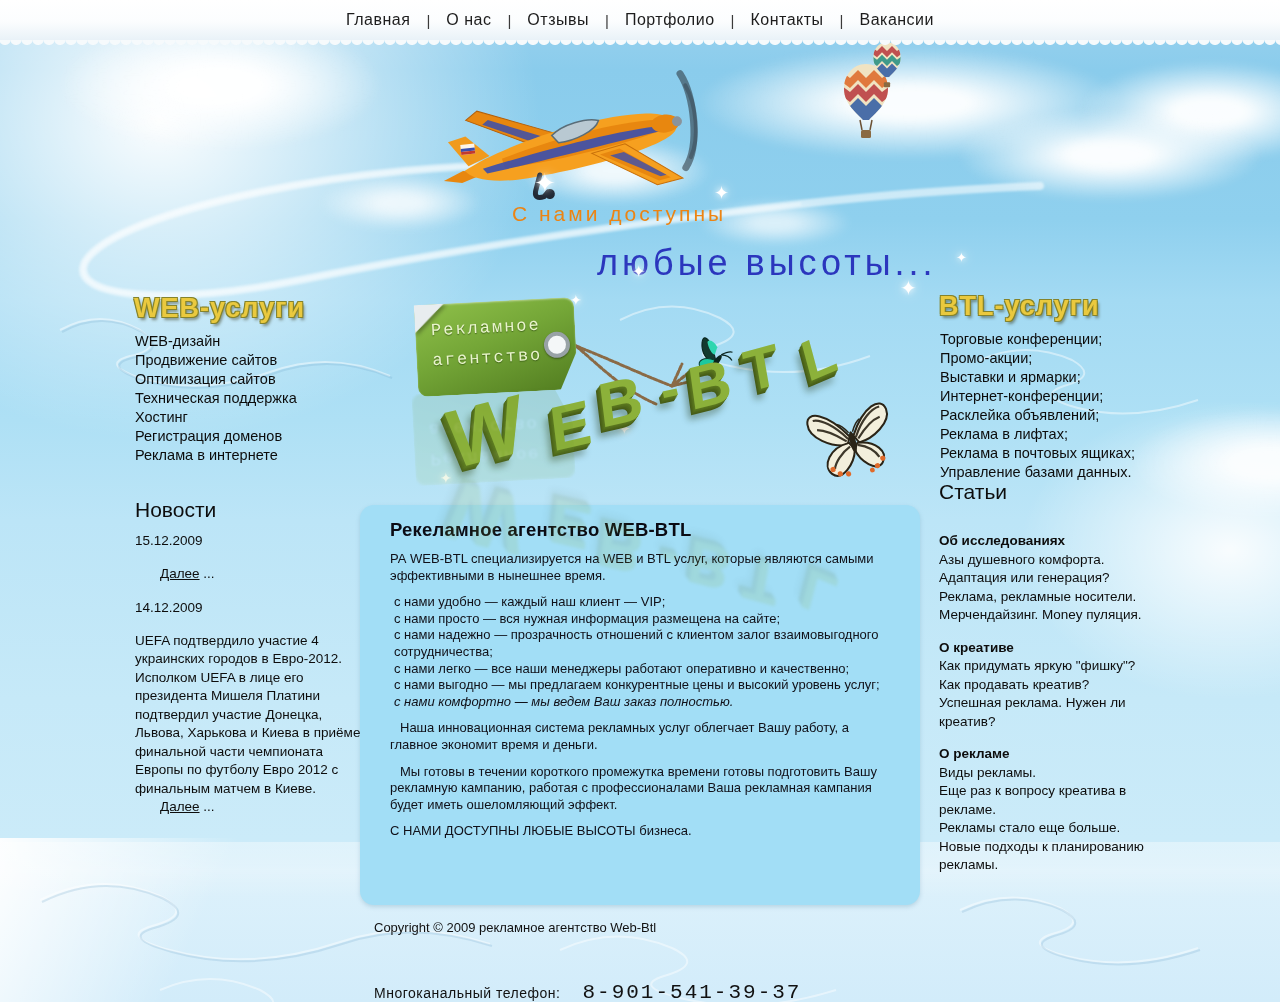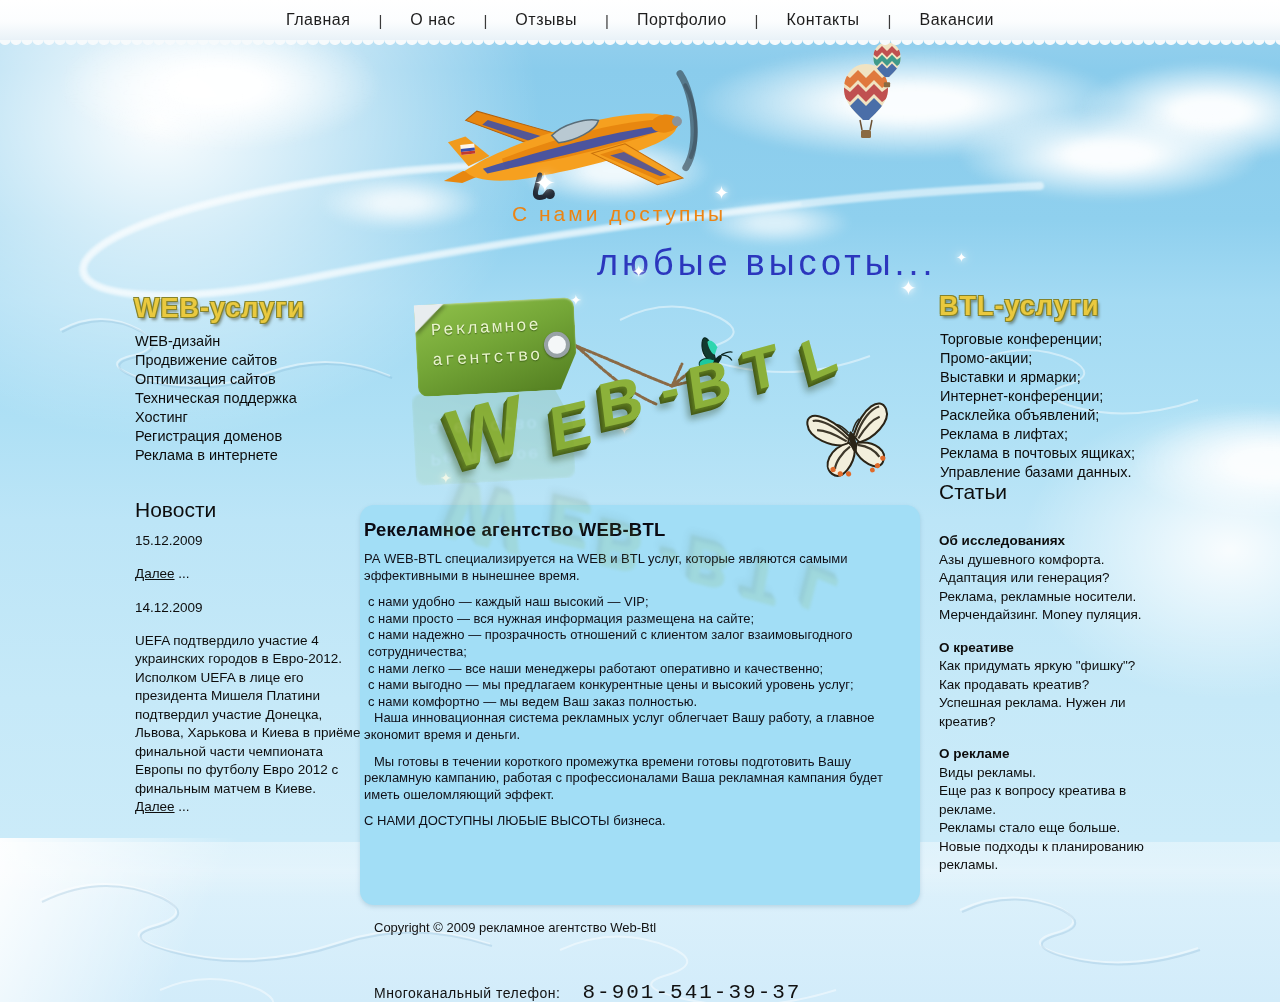--- a/index.html
+++ b/index.html
@@ -30,21 +30,21 @@
   .c5{left:320px;top:176px;width:160px;height:54px;opacity:.8;}
   .c6{left:700px;top:200px;width:150px;height:46px;opacity:.7;}
   .c7{left:1130px;top:408px;width:280px;height:110px;opacity:.95;}
   .c8{left:60px;top:20px;width:320px;height:130px;}
   svg.deco{position:absolute;pointer-events:none;}
   .sparkle{position:absolute;color:#fff;pointer-events:none;
     text-shadow:0 0 6px #fff,0 0 14px rgba(255,255,255,.9);}
   
   .navbar{position:absolute;left:0;top:0;width:100%;height:40px;z-index:30;
     background:linear-gradient(to bottom,#ffffff 0%,#fbfdfe 55%,#e9f2f8 100%);
-    display:flex;align-items:center;justify-content:center;gap:12px;}
+    display:flex;align-items:center;justify-content:center;gap:0;}
   .navbar::after{content:"";position:absolute;left:0;right:0;top:40px;height:9px;
     background:radial-gradient(circle at 5px -1px,#f6fafc 5.5px,rgba(255,255,255,0) 6.5px);
     background-size:11px 9px;background-repeat:repeat-x;}
   .nav-link{color:#1d1d1d;font-size:16px;letter-spacing:.5px;text-decoration:none;
     padding:0 6px;cursor:pointer;}
   .nav-sep{color:#3a3a3a;font-size:15px;padding:0 10px;}
   
   .hero1{position:absolute;left:512px;top:202px;font-size:21px;letter-spacing:3px;
     color:#ec8413;font-weight:400;}
   .hero2{position:absolute;left:597px;top:242px;font-size:36px;letter-spacing:4px;
@@ -95,30 +95,30 @@
     opacity:.13;filter:blur(1.5px);}
   
   .col-head{position:absolute;font-size:21px;color:#0d0d0d;font-weight:400;}
   .news-head{left:135px;top:498px;}
   .art-head{left:939px;top:480px;}
   .news{position:absolute;left:135px;top:532px;width:228px;
     font-size:13.5px;line-height:18.5px;color:#0d0d0d;}
   .news .date{margin:0 0 14px 0;}
   .news p.body{margin:0;}
   .more-row{margin:0 0 16px 0;}
-  .more-link{text-decoration:underline;cursor:pointer;color:#0d0d0d;}
+  .more-link{text-decoration:underline;cursor:pointer;color:#0d0d0d;margin-left:25px;}
   .articles{position:absolute;left:939px;top:532px;width:220px;
     font-size:13.5px;line-height:18.5px;color:#0d0d0d;}
   .articles .grp-head{font-weight:700;margin:14px 0 0 0;}
   .articles .grp-head:first-child{margin-top:0;}
   .articles div.it{cursor:pointer;}
   
   .panel{position:absolute;left:360px;top:505px;width:560px;height:400px;
     background:#a2def6;border-radius:14px;box-sizing:border-box;
-    padding:12px 4px;box-shadow:0 2px 4px rgba(80,130,160,.25);}
+    padding:12px 30px;box-shadow:0 2px 4px rgba(80,130,160,.25);}
   .panel h1{margin:2px 0 10px 0;font-size:18.5px;color:#0b0b14;letter-spacing:.2px;}
   .panel .txt{font-size:13px;line-height:16.6px;color:#101018;font-weight:400;}
   .panel p{margin:0 0 10px 0;}
   .panel .adv-title{font-weight:700;margin:0 0 0 6px;}
   .panel .adv{margin:0 0 0 4px;}
   .panel .para{text-indent:10px;}
   .panel .closing{margin-top:10px;}
   
   .footer{position:absolute;left:374px;top:920px;color:#111;}
   .copyright{font-size:13px;margin-bottom:6px;}
@@ -372,26 +372,26 @@
     <p class="more-row">
       <span class="more-link">Далее</span>
       <span>...</span>
     </p>
   </div>
 
   <div class="panel">
     <h1>Рекеламное агентство WEB-BTL</h1>
     <div class="txt">
       <p>РА WEB-BTL специализируется на WEB и BTL услуг, которые являются самыми эффективными в нынешнее время.</p>
-      <div class="adv">с нами удобно — каждый наш высокий — VIP;</div>
+      <div class="adv">с нами удобно — каждый наш клиент — VIP;</div>
       <div class="adv">с нами просто — вся нужная информация размещена на сайте;</div>
       <div class="adv">с нами надежно — прозрачность отношений с клиентом залог взаимовыгодного сотрудничества;</div>
       <div class="adv">с нами легко — все наши менеджеры работают оперативно и качественно;</div>
       <div class="adv">с нами выгодно — мы предлагаем конкурентные цены и высокий уровень услуг;</div>
-      <div class="adv" style="">с нами комфортно — мы ведем Ваш заказ полностью.</div>
+      <div class="adv" style="margin-bottom:10px;font-style:italic;">с нами комфортно — мы ведем Ваш заказ полностью.</div>
       <p class="para">Наша инновационная система рекламных услуг облегчает Вашу работу, а главное экономит время и деньги.</p>
       <p class="para">Мы готовы в течении короткого промежутка времени готовы подготовить Вашу рекламную кампанию, работая с профессионалами Ваша рекламная кампания будет иметь ошеломляющий эффект.</p>
       <div class="closing">С НАМИ ДОСТУПНЫ ЛЮБЫЕ ВЫСОТЫ бизнеса.</div>
     </div>
   </div>
 
   <div class="col-head art-head">Статьи</div>
   <div class="articles">
     <div class="grp-head">Об исследованиях</div>
     <div class="it">Азы душевного комфорта.</div>

